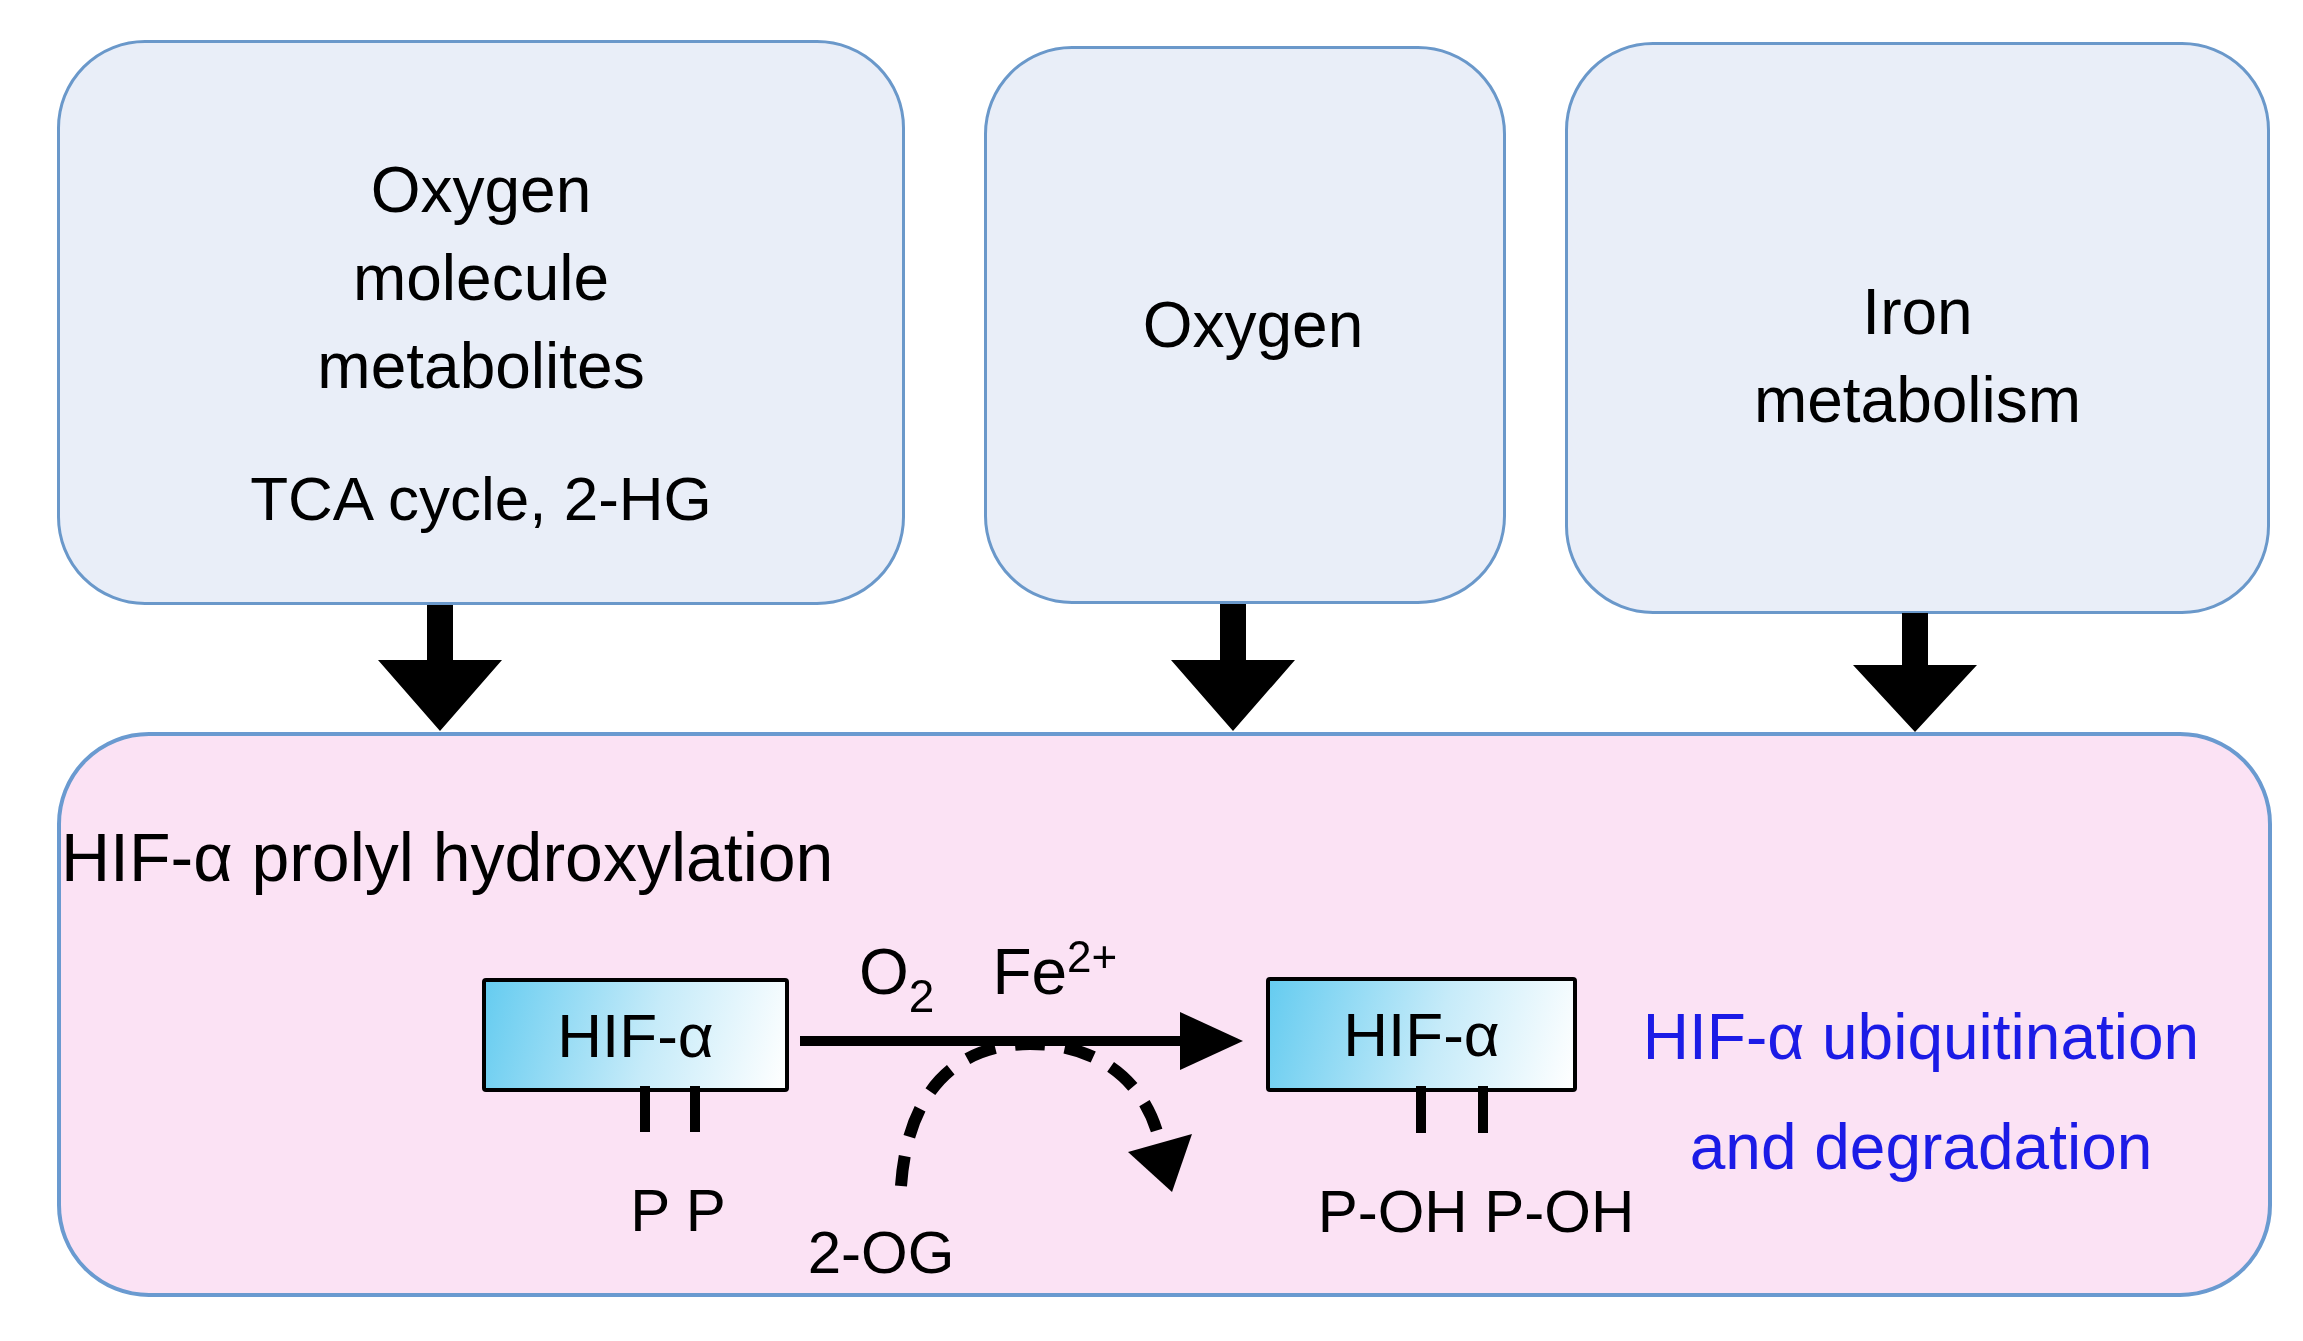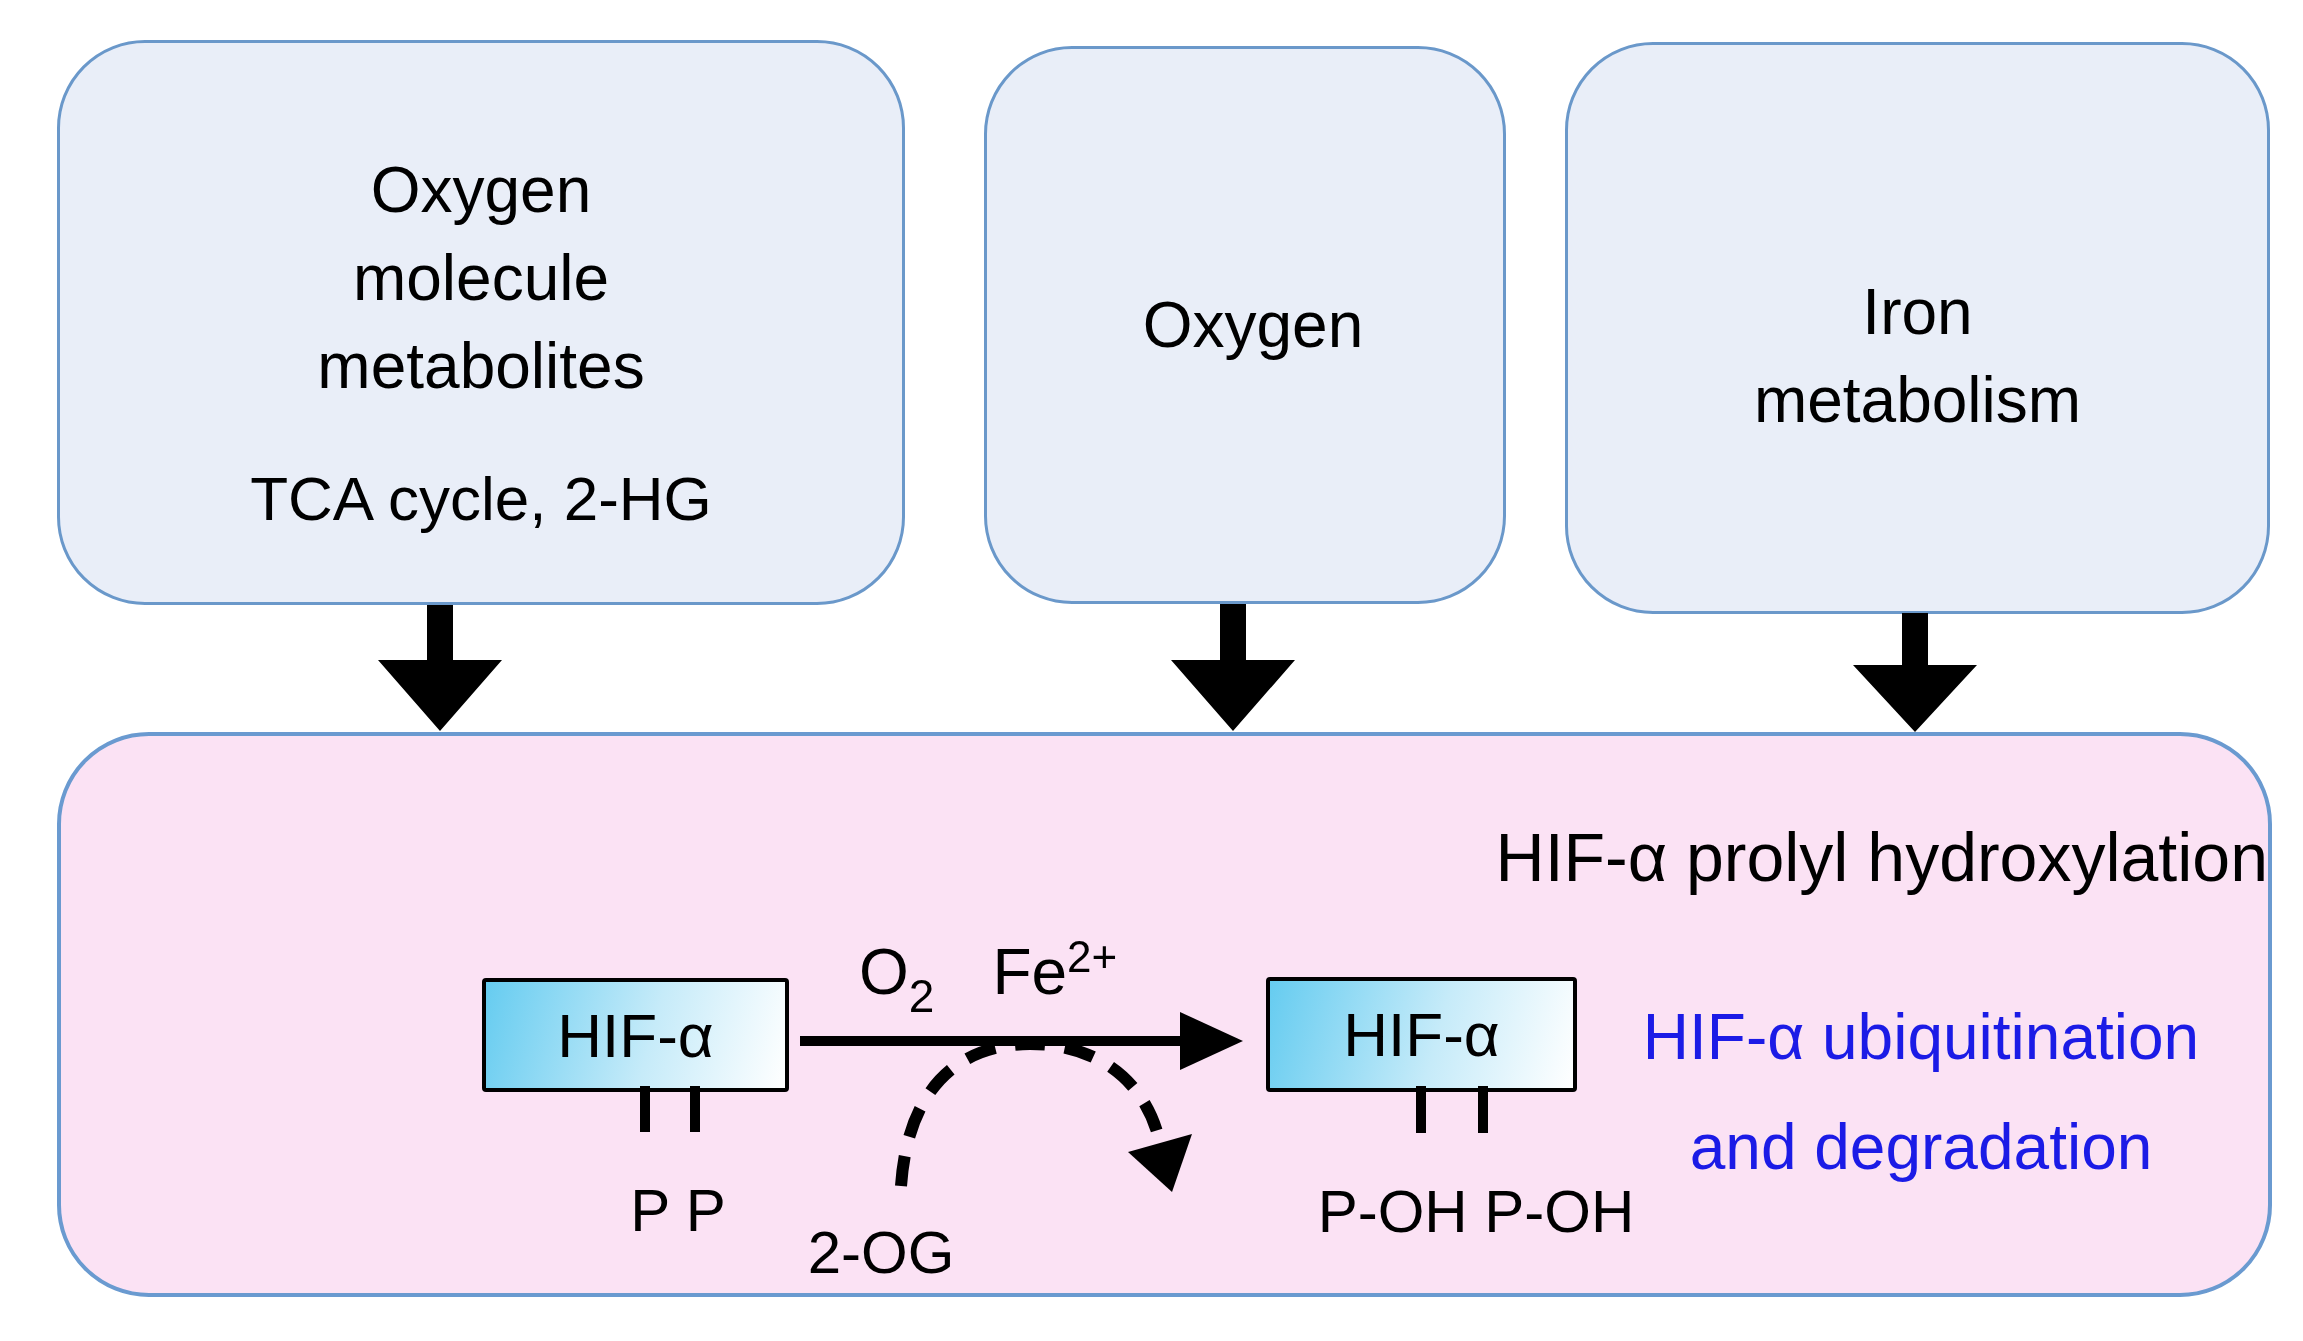--- a/index.html
+++ b/index.html
@@ -40,21 +40,21 @@
   .overlay{position:absolute;left:0;top:0;width:2303px;height:1341px;pointer-events:none;}
   .arrow-fill{fill:var(--arrow);stroke:none;}
   .arrow-stroke{stroke:var(--arrow);fill:none;}
 
   .panel{
     position:absolute;left:57px;top:732px;width:2215px;height:565px;
     background:var(--panel-fill);border:4px solid var(--panel-border);
     border-radius:92px;box-sizing:border-box;
   }
   .panel-title{
-    position:absolute;left:0;right:0;top:82px;text-align:right;
+    position:absolute;left:0;right:0;top:82px;text-align:left;
     font-size:68px;white-space:nowrap;
   }
   .cofactors{
     position:absolute;left:798px;top:196px;font-size:64px;white-space:nowrap;
   }
   .cofactors .sub{font-size:46px;vertical-align:-18px;}
   .cofactors .sup{font-size:44px;vertical-align:22px;}
   .cofactors .gap{display:inline-block;width:58px;}
   .hif-box{
     position:absolute;box-sizing:border-box;

